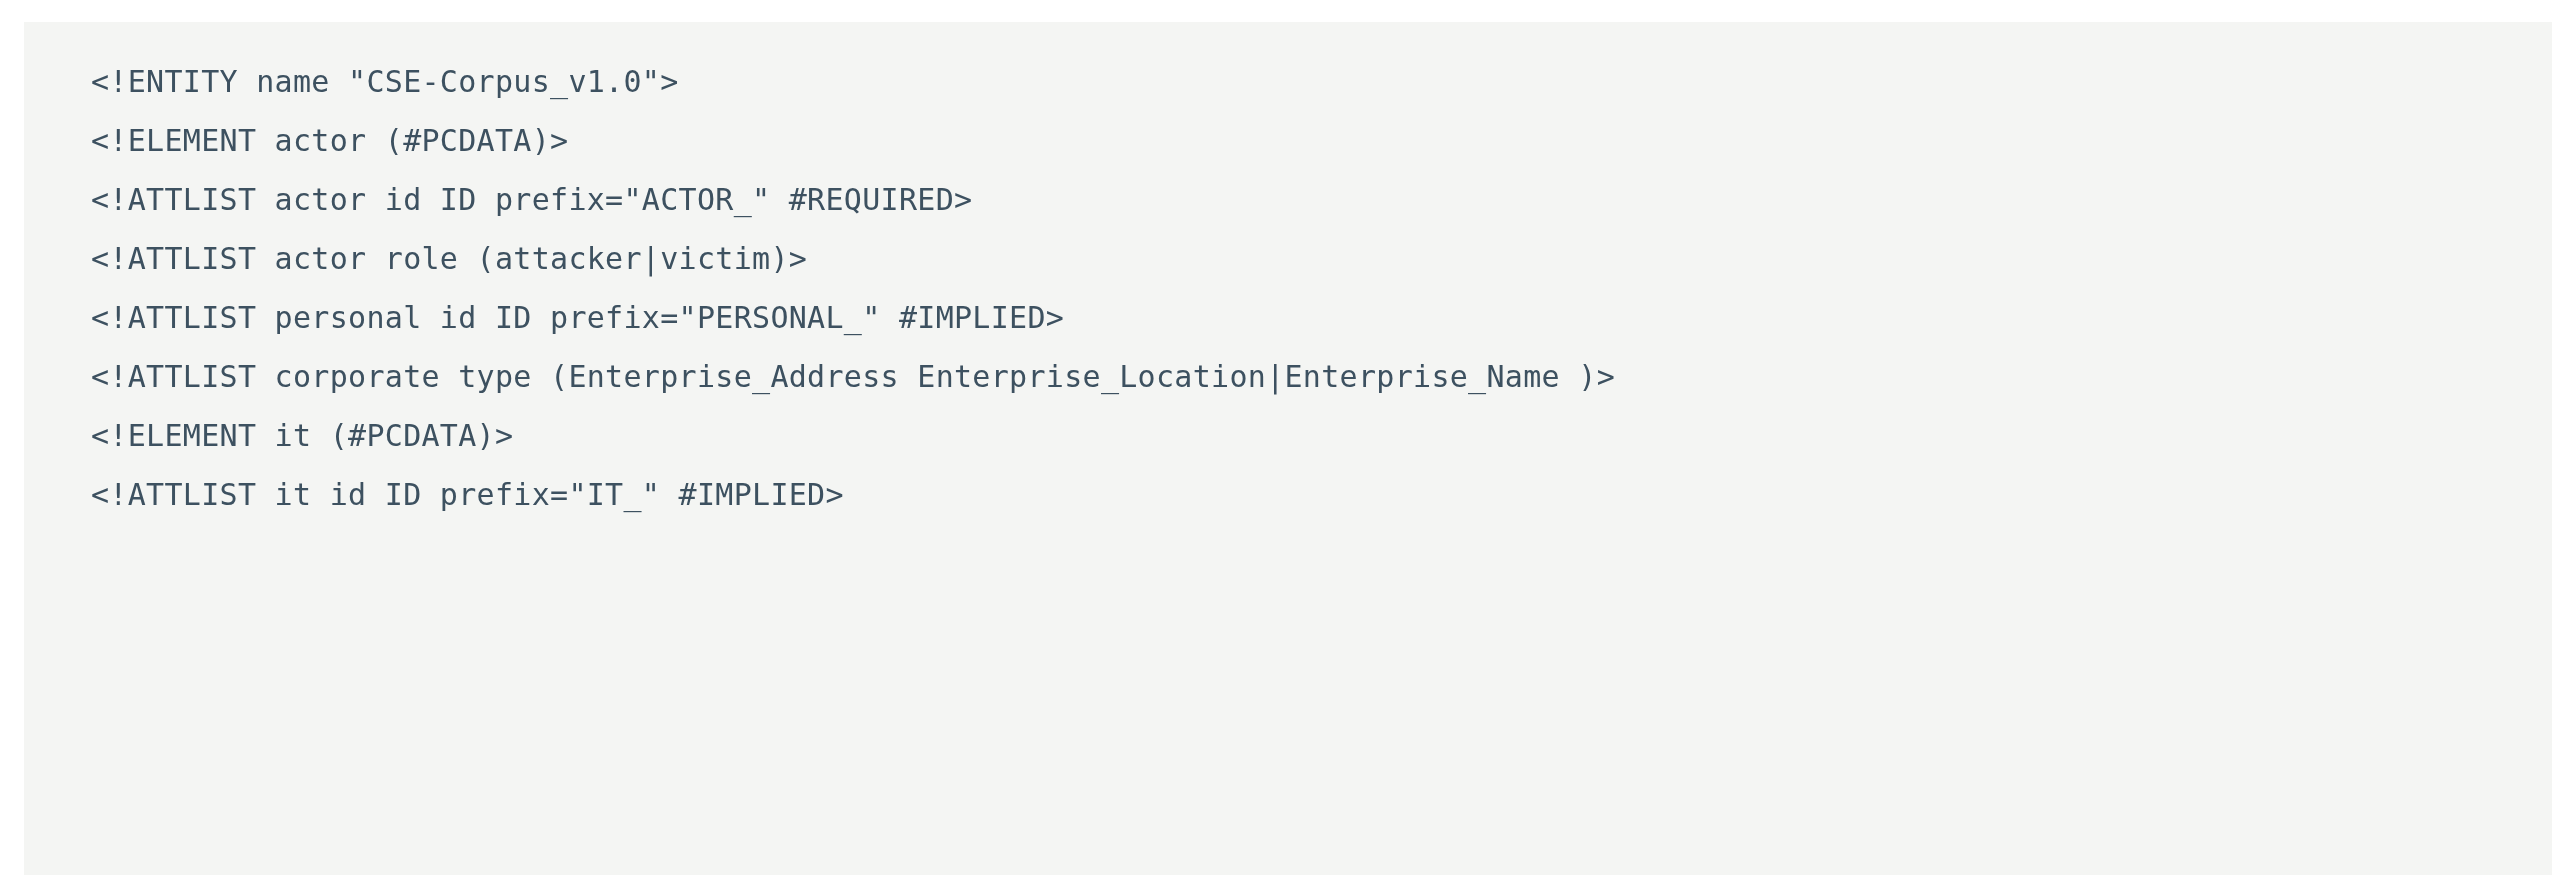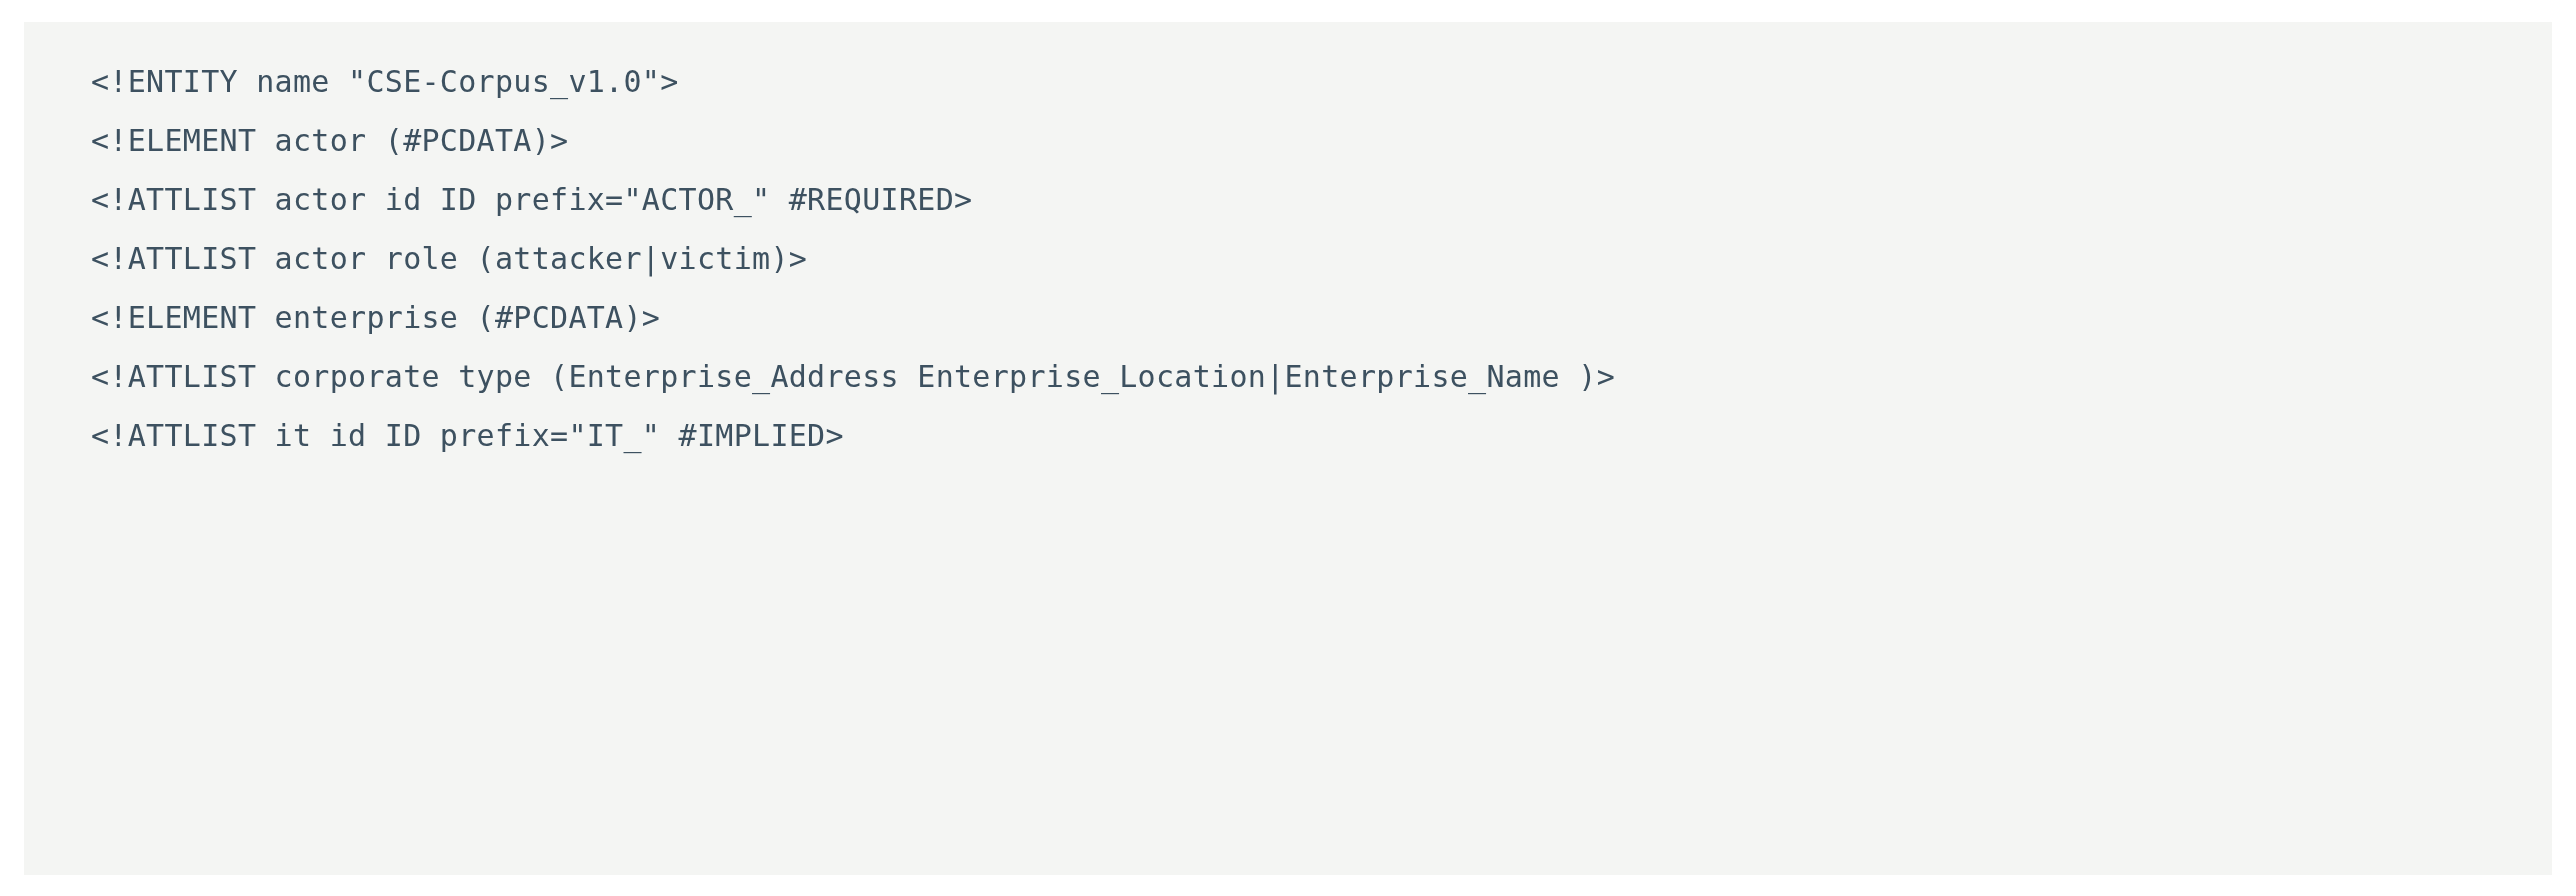--- a/index.html
+++ b/index.html
@@ -49,18 +49,19 @@
 </style>
 </head>
 <body>
 
 <div id="code-figure">
   <div id="code-block">
     <code class="code-line">&lt;!ENTITY name "CSE-Corpus_v1.0"&gt;</code>
     <code class="code-line">&lt;!ELEMENT actor (#PCDATA)&gt;</code>
     <code class="code-line">&lt;!ATTLIST actor id ID prefix="ACTOR_" #REQUIRED&gt;</code>
     <code class="code-line">&lt;!ATTLIST actor role (attacker|victim)&gt;</code>
-    <code class="code-line">&lt;!ELEMENT enterprise (#PCDATA)&gt;</code>
+    <code class="code-line">&lt;!ATTLIST personal id ID prefix="PERSONAL_" #IMPLIED&gt;</code>
     <code class="code-line">&lt;!ATTLIST corporate type (Enterprise_Address Enterprise_Location|Enterprise_Name )&gt;</code>
+    <code class="code-line">&lt;!ELEMENT it (#PCDATA)&gt;</code>
     <code class="code-line">&lt;!ATTLIST it id ID prefix="IT_" #IMPLIED&gt;</code>
   </div>
 </div>
 
 
 </body></html>

